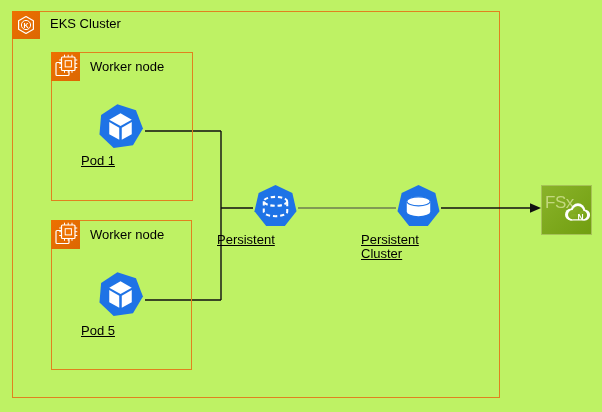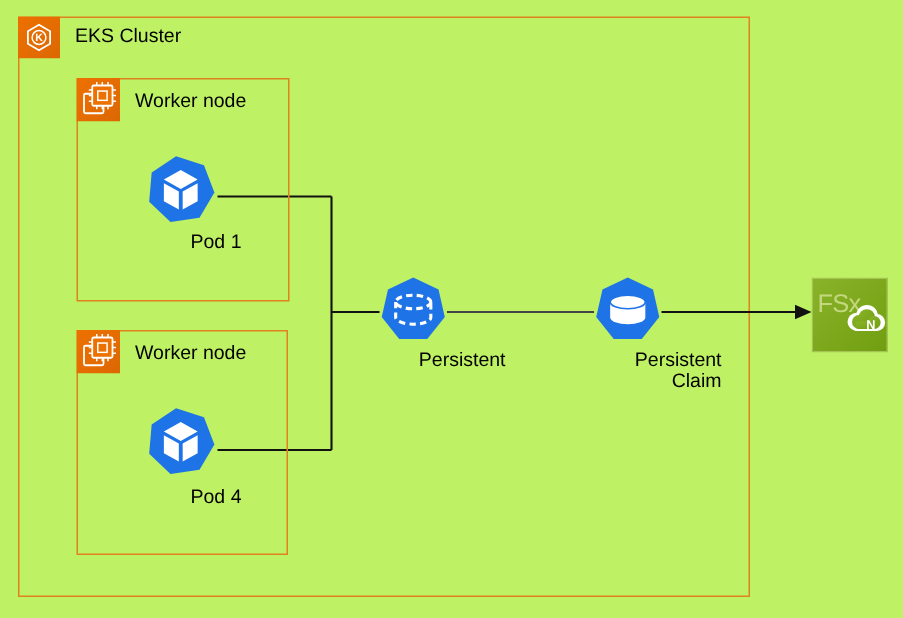--- a/index.html
+++ b/index.html
@@ -3,21 +3,21 @@
 <meta charset="utf-8">
 <style>
   html,body{margin:0;padding:0;background:#ffffff;}
   #canvas{
     position:relative;width:602px;height:412px;background:#bef264;overflow:hidden;
     font-family:"Liberation Sans","DejaVu Sans",sans-serif;color:var(--text-black,#000);
   }
   .abs{position:absolute;}
   .box{position:absolute;background:transparent;border:1px solid var(--box-border-orange,#E0821E);box-sizing:border-box;}
   .label{position:absolute;font-size:13px;line-height:14px;color:var(--text-black,#000);white-space:nowrap;}
-  .label.center{text-align:right;}
+  .label.center{text-align:left;text-decoration:underline;}
   svg{display:block;}
   #connector-layer{position:absolute;left:0;top:0;width:602px;height:412px;pointer-events:none;}
 </style>
 </head>
 <body>
 
 <div id="canvas">
 
   <div class="box" style="left:12px;top:11px;width:488px;height:387px;"></div>
 
@@ -83,21 +83,21 @@
   <div class="abs" style="left:97px;top:271px;">
     <svg width="47" height="47" viewBox="-24 -24 48 48">
       <g transform="rotate(-8)">
         <polygon points="0,-23 17.98,-14.34 22.42,5.12 9.98,20.72 -9.98,20.72 -22.42,5.12 -17.98,-14.34" fill="var(--k8s-blue,#1E73E6)"></polygon>
       </g>
       <polygon points="0,-13.5 11.5,-7 0,-0.5 -11.5,-7" fill="#fff"></polygon>
       <polygon points="-11.5,-4.5 -1.3,1.2 -1.3,13.5 -11.5,7.8" fill="#fff"></polygon>
       <polygon points="11.5,-4.5 1.3,1.2 1.3,13.5 11.5,7.8" fill="#fff"></polygon>
     </svg>
   </div>
-  <div class="label center" style="left:81px;top:324px;width:80px;">Pod 4</div>
+  <div class="label center" style="left:81px;top:324px;width:80px;">Pod 5</div>
 
   <div class="abs" style="left:253px;top:184px;">
     <svg width="45" height="45" viewBox="-24 -24 48 48">
       <polygon points="0,-23 17.98,-14.34 22.42,5.12 9.98,20.72 -9.98,20.72 -22.42,5.12 -17.98,-14.34" fill="var(--k8s-blue,#1E73E6)"></polygon>
       <path d="M-12.5,-5.5 v11 a12.5,4.8 0 0 0 25,0 v-11" fill="none" stroke="#fff" stroke-width="2.2" stroke-dasharray="4.5,3"></path>
       <ellipse cx="0" cy="-5.5" rx="12.5" ry="4.8" fill="none" stroke="#fff" stroke-width="2.2" stroke-dasharray="4.5,3"></ellipse>
     </svg>
   </div>
   <div class="label center" style="left:217px;top:233px;width:120px;">
     <div>Persistent</div>
@@ -105,21 +105,21 @@
 
   <div class="abs" style="left:396px;top:184px;">
     <svg width="45" height="45" viewBox="-24 -24 48 48">
       <polygon points="0,-23 17.98,-14.34 22.42,5.12 9.98,20.72 -9.98,20.72 -22.42,5.12 -17.98,-14.34" fill="var(--k8s-blue,#1E73E6)"></polygon>
       <path d="M-12.5,-5.5 v11 a12.5,4.8 0 0 0 25,0 v-11 a12.5,4.8 0 0 0 -25,0" fill="#fff"></path>
       <ellipse cx="0" cy="-5.5" rx="12.5" ry="4.8" fill="#fff" stroke="var(--k8s-blue,#1E73E6)" stroke-width="1.2"></ellipse>
     </svg>
   </div>
   <div class="label center" style="left:361px;top:233px;width:120px;">
     <div>Persistent</div>
-    <div>Claim</div>
+    <div>Cluster</div>
   </div>
 
   <div class="abs" style="left:541px;top:185px;text-decoration:underline;">
     <svg width="51" height="50" viewBox="0 0 51 50">
       <defs>
         <linearGradient id="gGreen" x1="0" y1="0" x2="1" y2="1">
           <stop offset="0" stop-color="var(--fsx-green-light,#8AB32A)"></stop>
           <stop offset="1" stop-color="var(--fsx-green-dark,#719E10)"></stop>
         </linearGradient>
       </defs>

